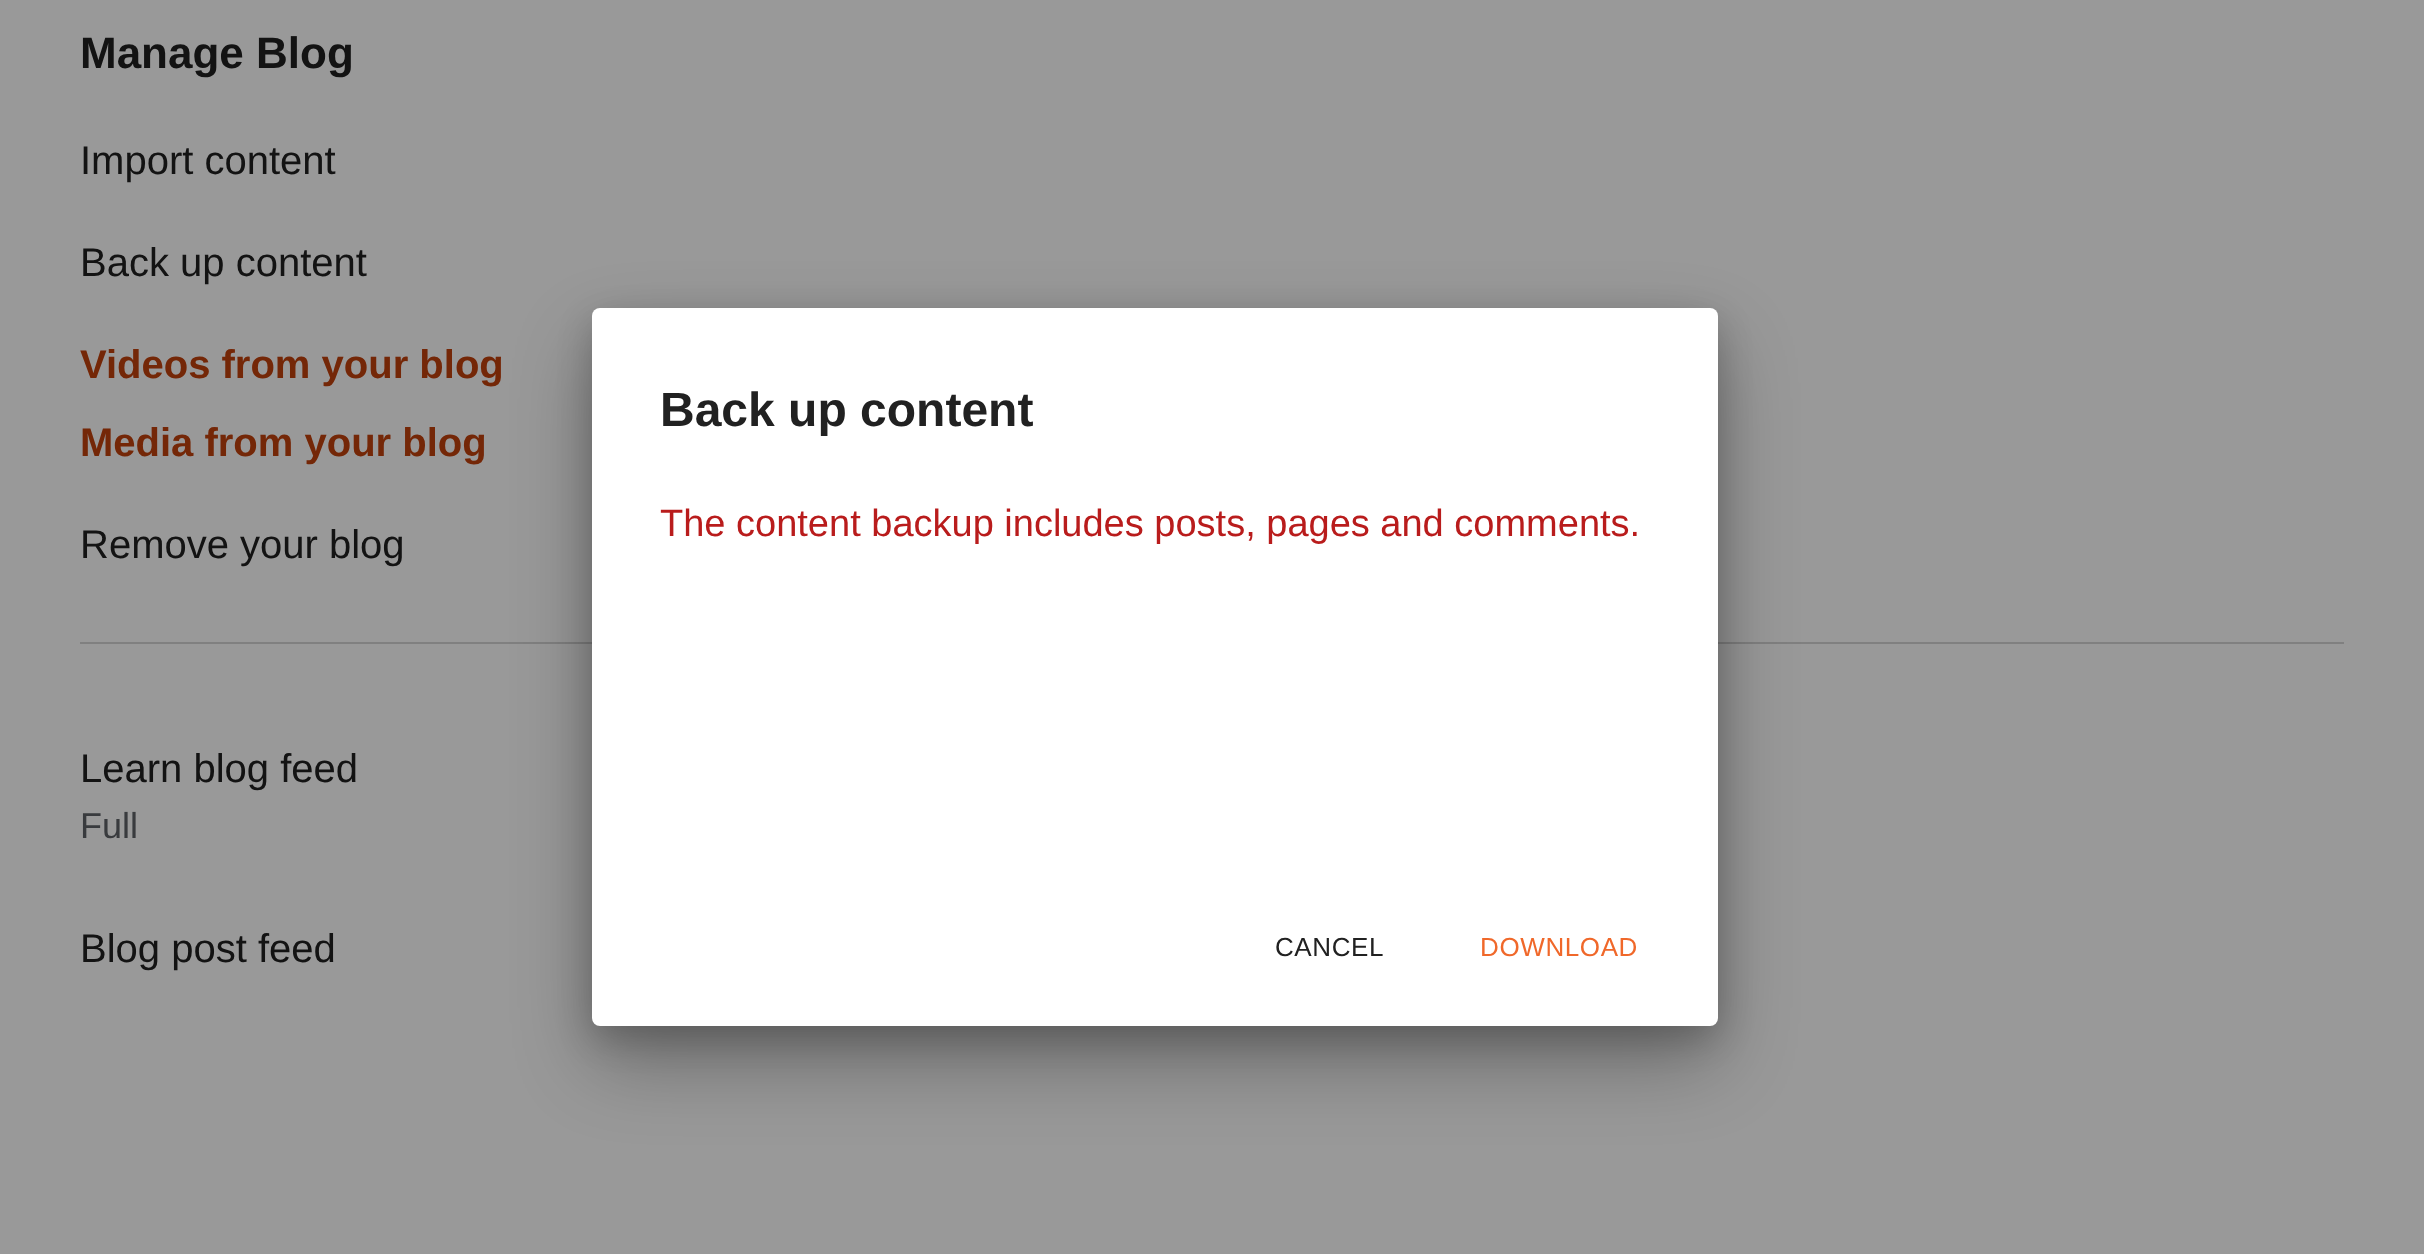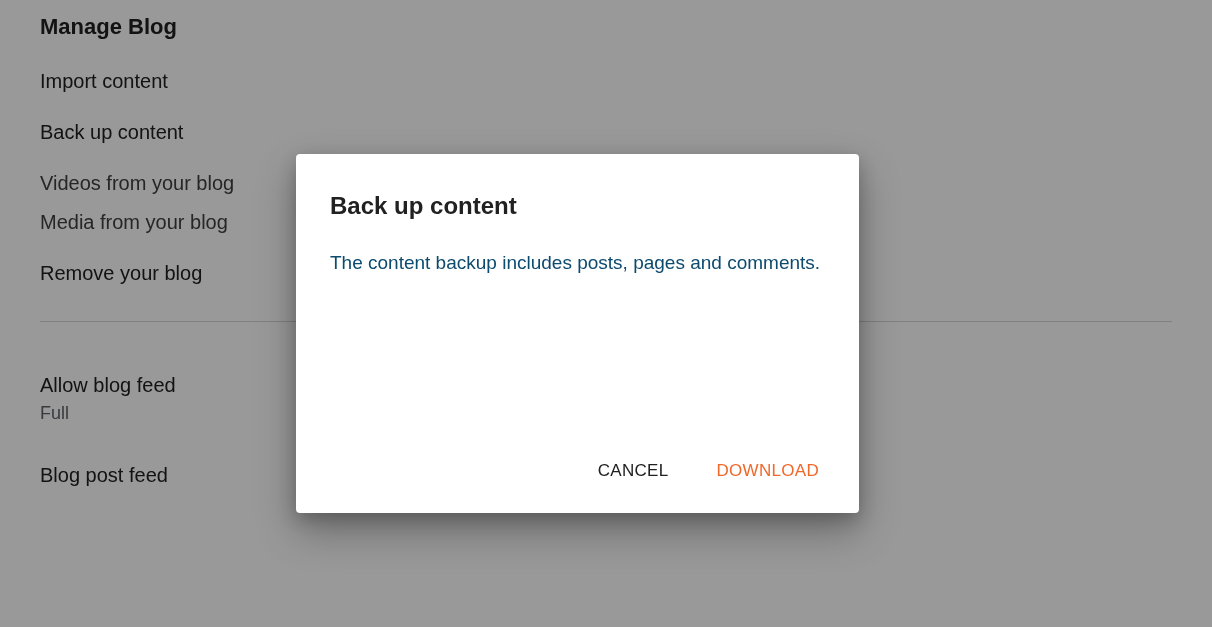--- a/index.html
+++ b/index.html
@@ -26,21 +26,22 @@
       color: #212121;
       margin-bottom: 30px;
     }
     .menu-item {
       font-size: 20px;
       color: #212121;
       margin-bottom: 28px;
       cursor: pointer;
     }
     .menu-item.teal {
-      color: #404040;
+      color: #c2410c;
+      font-weight: bold;
     }
     .menu-item.spaced-small {
       margin-bottom: 16px;
     }
     .divider {
       border: none;
       border-top: 1px solid #d6d6d6;
       margin-top: 36px;
       margin-bottom: 52px;
       width: 100%;
@@ -77,40 +78,40 @@
       flex-direction: column;
     }
     .dialog-title {
       font-size: 24px;
       font-weight: bold;
       color: #212121;
       margin-bottom: 30px;
     }
     .dialog-body {
       font-size: 19px;
-      color: #0c4a6e;
+      color: #b91c1c;
       margin-bottom: 20px;
       line-height: 1.4;
     }
     .dialog-link {
       font-size: 19px;
       color: #117e88;
       cursor: pointer;
     }
     .dialog-spacer {
       flex: 1;
     }
     .dialog-actions {
       display: flex;
       justify-content: flex-end;
       gap: 36px;
       align-items: center;
     }
     .btn {
-      font-size: 17px;
+      font-size: 13px;
       font-weight: 500;
       letter-spacing: 0.3px;
       background: none;
       border: none;
       cursor: pointer;
       padding: 8px 6px;
     }
     .btn.cancel {
       color: #212121;
     }
@@ -127,21 +128,21 @@
 
   <div class="menu-item">Import content</div>
   <div class="menu-item">Back up content</div>
   <div class="menu-item teal spaced-small">Videos from your blog</div>
   <div class="menu-item teal">Media from your blog</div>
   <div class="menu-item">Remove your blog</div>
 
   <hr class="divider">
 
 
-  <div class="feed-setting">Allow blog feed</div>
+  <div class="feed-setting">Learn blog feed</div>
   <div class="feed-value">Full</div>
 
   <div class="feed-setting">Blog post feed</div>
 
 </div>
 
 <div class="overlay"></div>
 
 <div class="dialog">
   <div class="dialog-title">Back up content</div>

